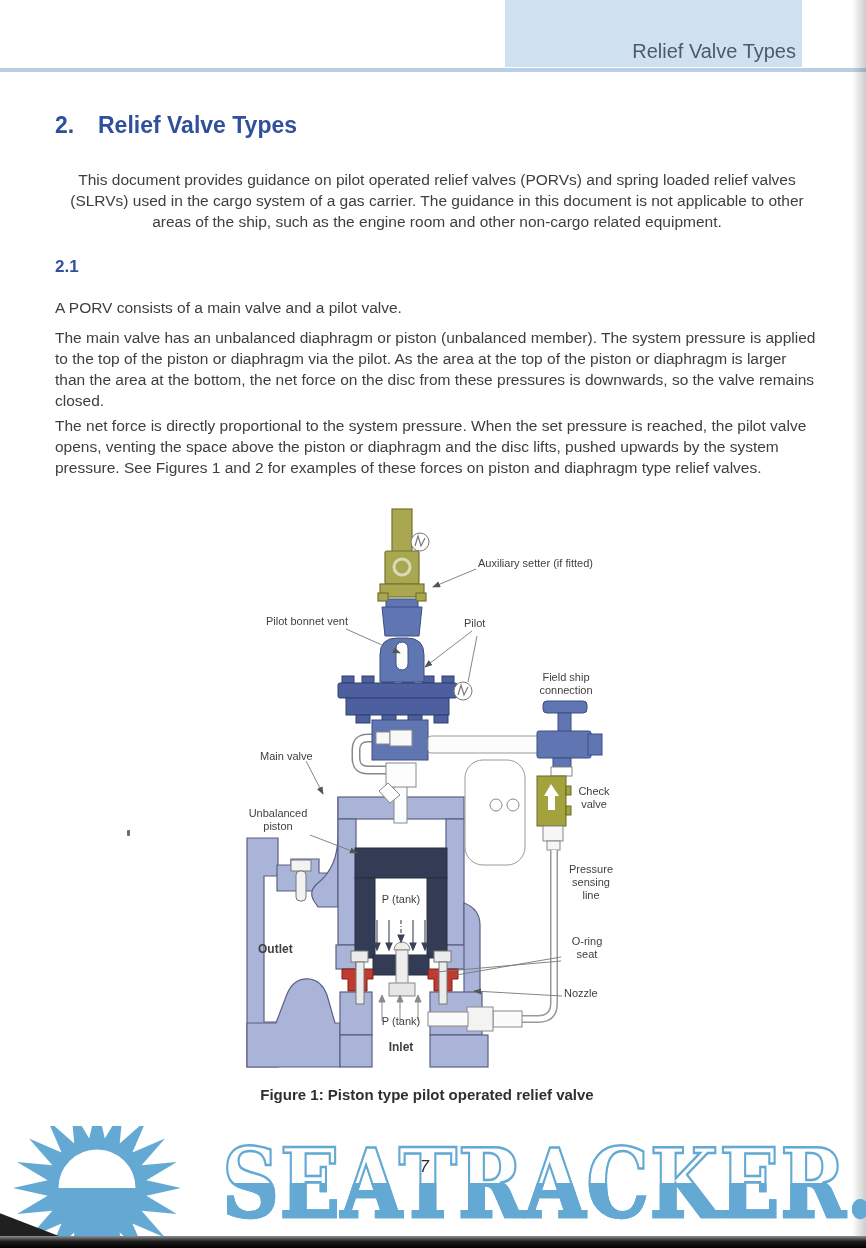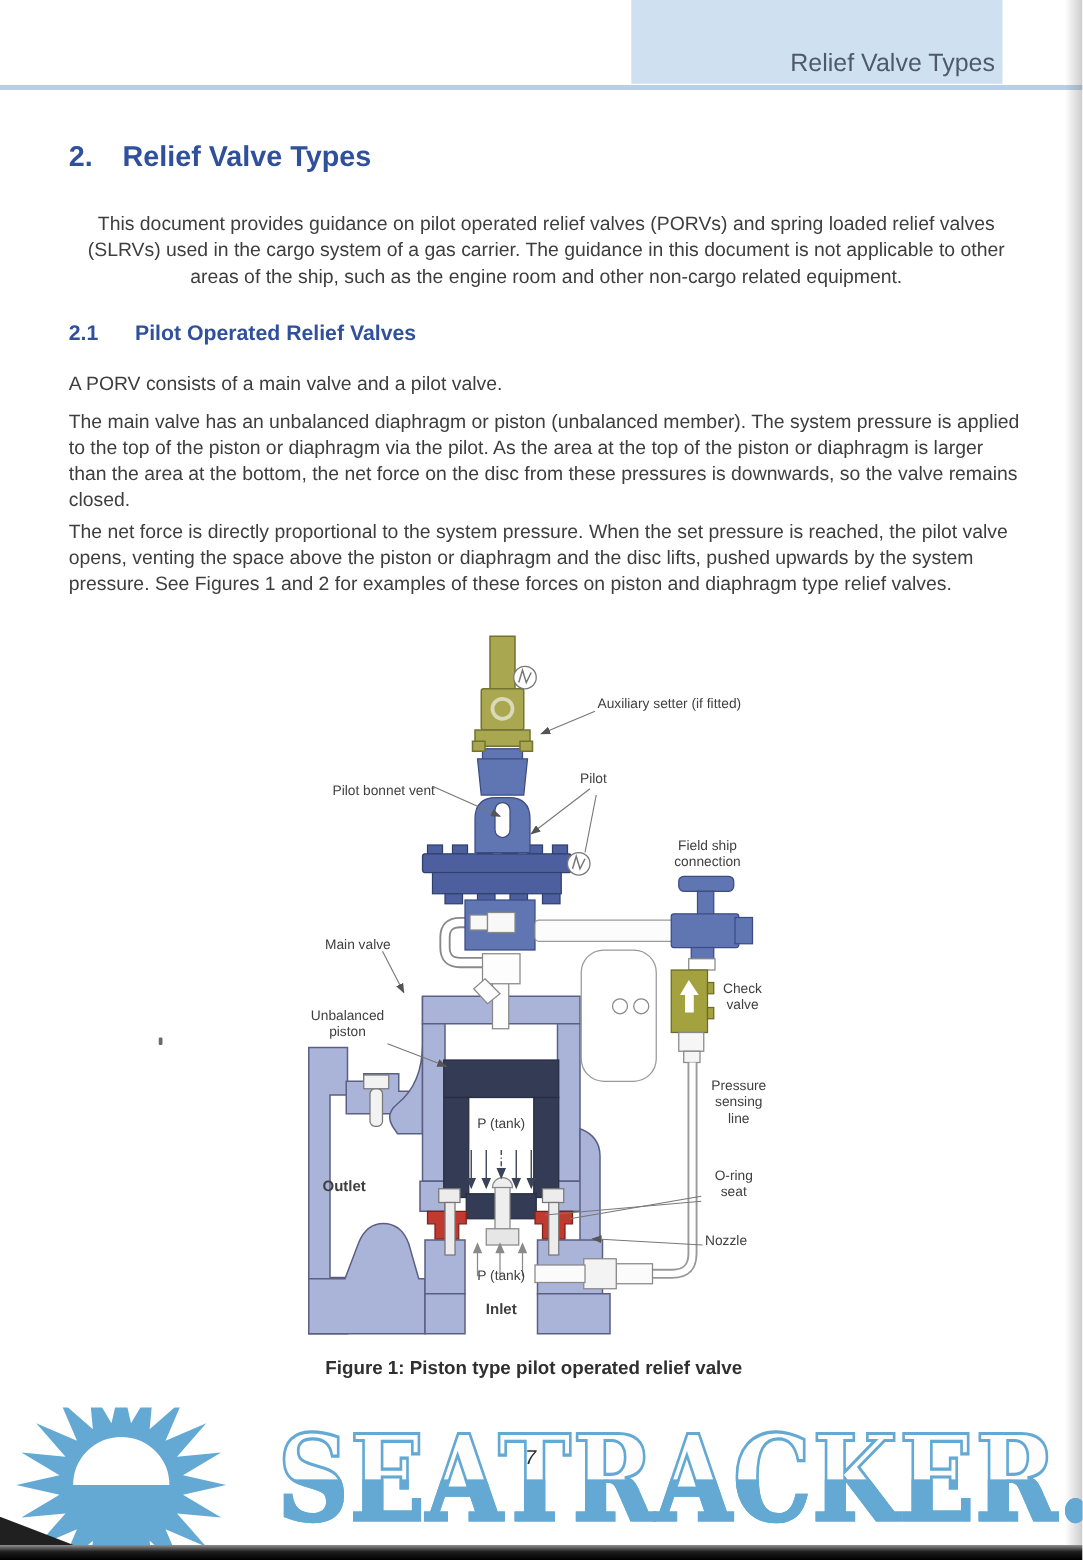--- a/index.html
+++ b/index.html
@@ -50,21 +50,20 @@
 <div class="abs rule"></div>
 
 <div class="abs h1">
   <span class="num">2.</span>
   <span>Relief Valve Types</span>
 </div>
 <div class="abs para p1">This document provides guidance on pilot operated relief valves (PORVs) and spring loaded relief valves (SLRVs) used in the cargo system of a gas carrier. The guidance in this document is not applicable to other areas of the ship, such as the engine room and other non-cargo related equipment.</div>
 
 <div class="abs h2">
   <span class="num">2.1</span>
-  <span>Pilot Operated Relief Valves</span>
 </div>
 <div class="abs para p2">A PORV consists of a main valve and a pilot valve.</div>
 <div class="abs para p3">The main valve has an unbalanced diaphragm or piston (unbalanced member). The system pressure is applied to the top of the piston or diaphragm via the pilot. As the area at the top of the piston or diaphragm is larger than the area at the bottom, the net force on the disc from these pressures is downwards, so the valve remains closed.</div>
 <div class="abs para p4">The net force is directly proportional to the system pressure. When the set pressure is reached, the pilot valve opens, venting the space above the piston or diaphragm and the disc lifts, pushed upwards by the system pressure. See Figures 1 and 2 for examples of these forces on piston and diaphragm type relief valves.</div>
 
 <div class="abs speck"></div>
 
 <div class="abs diagram">
   <svg width="436" height="575" viewBox="0 0 436 575">
     <defs>
@@ -236,21 +235,21 @@
       <line x1="76" y1="256" x2="93" y2="289" marker-end="url(#arr)"></line>
       <line x1="80" y1="330" x2="127" y2="348" marker-end="url(#arr)"></line>
       <line x1="331" y1="452" x2="226" y2="470"></line>
       <line x1="331" y1="456" x2="206" y2="467"></line>
       <line x1="332" y1="491" x2="244" y2="486" marker-end="url(#arr)"></line>
     </g>
   </svg>
 
   
   <div class="dlabel" style="left:248px;top:52px;">Auxiliary setter (if fitted)</div>
-  <div class="dlabel" style="left:36px;top:110px;margin-top:12px;">Pilot bonnet vent</div>
+  <div class="dlabel" style="left:36px;top:110px;">Pilot bonnet vent</div>
   <div class="dlabel" style="left:234px;top:112px;">Pilot</div>
   <div class="dlabel ctr" style="left:298px;top:166px;width:76px;">
     <span style="display:block">Field ship</span>
     <span style="display:block">connection</span>
   </div>
   <div class="dlabel" style="left:30px;top:245px;">Main valve</div>
   <div class="dlabel ctr" style="left:342px;top:280px;width:44px;">
     <span style="display:block">Check</span>
     <span style="display:block">valve</span>
   </div>

